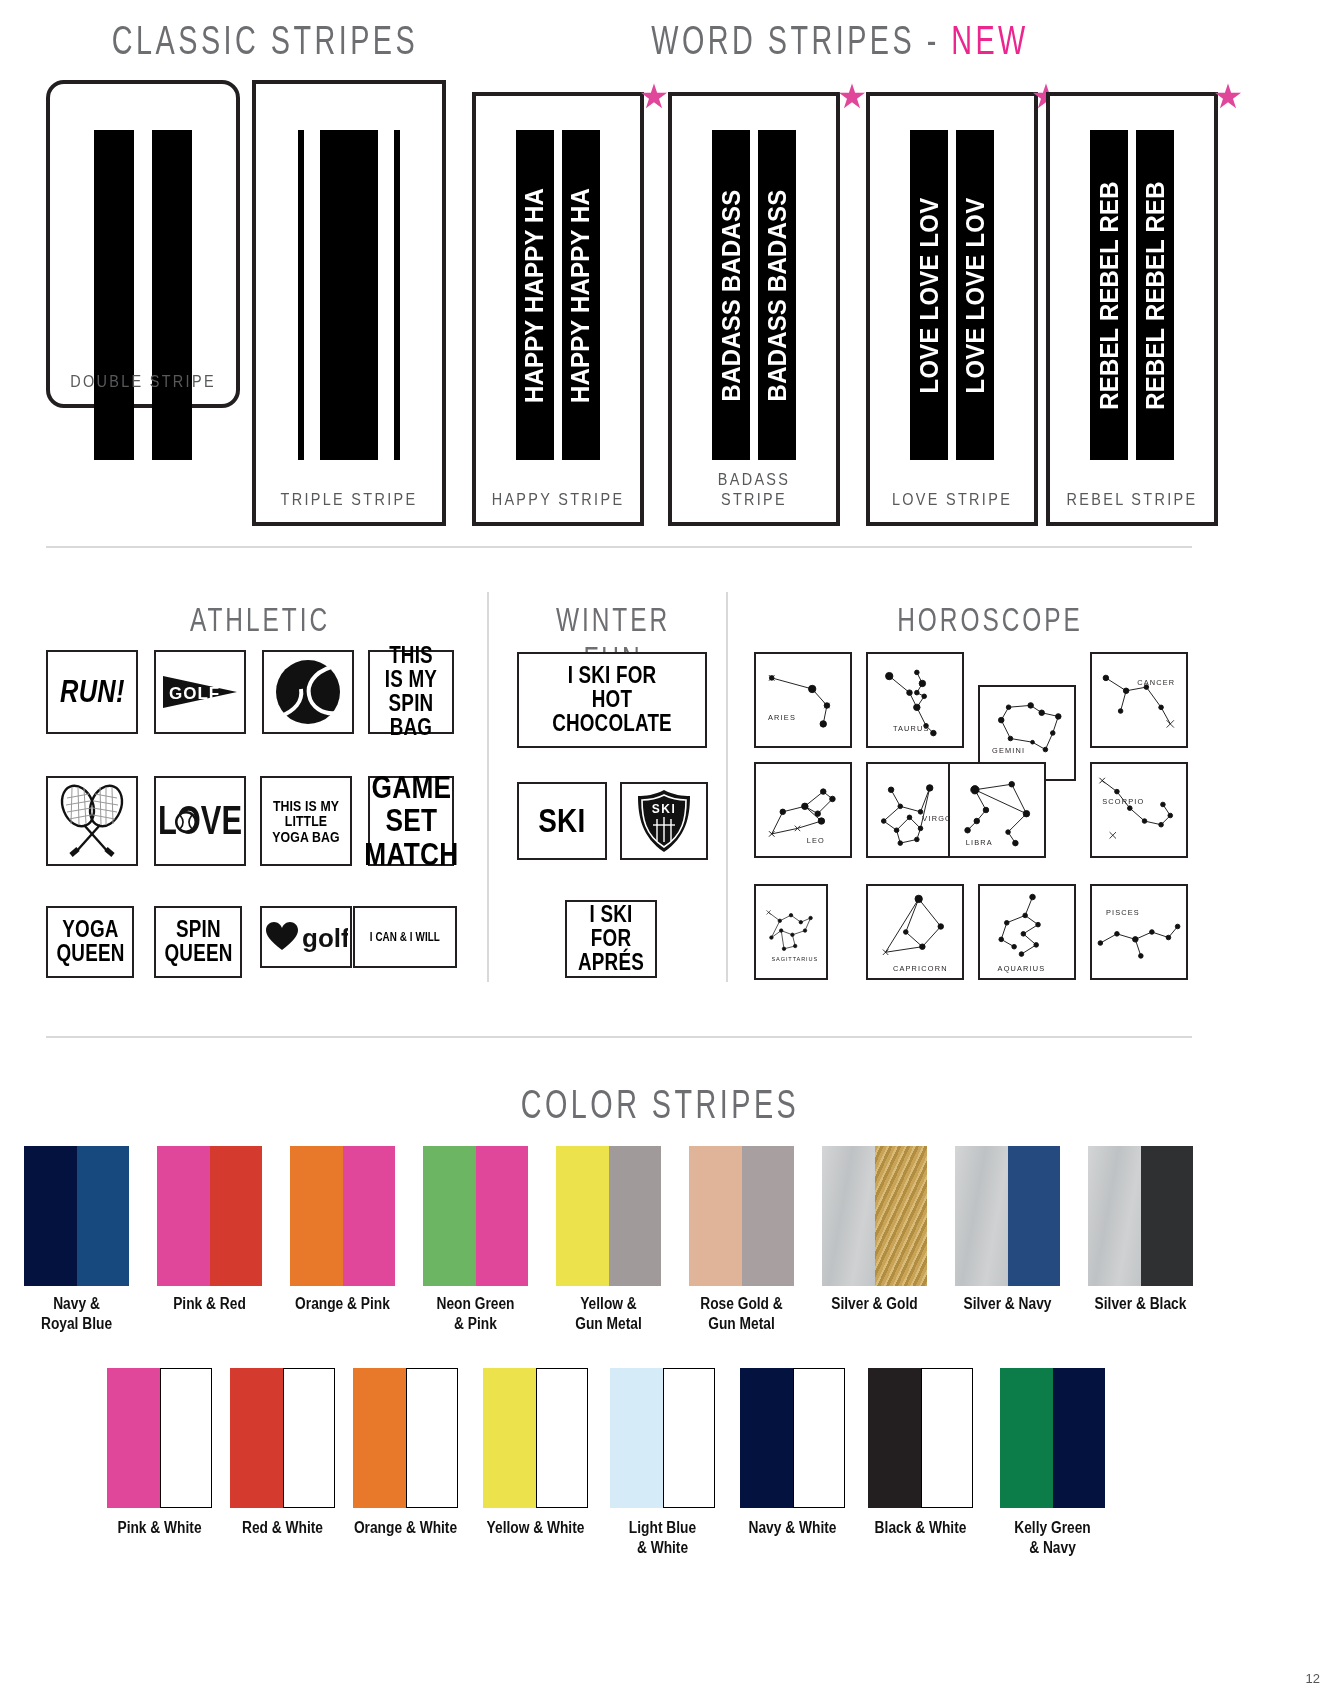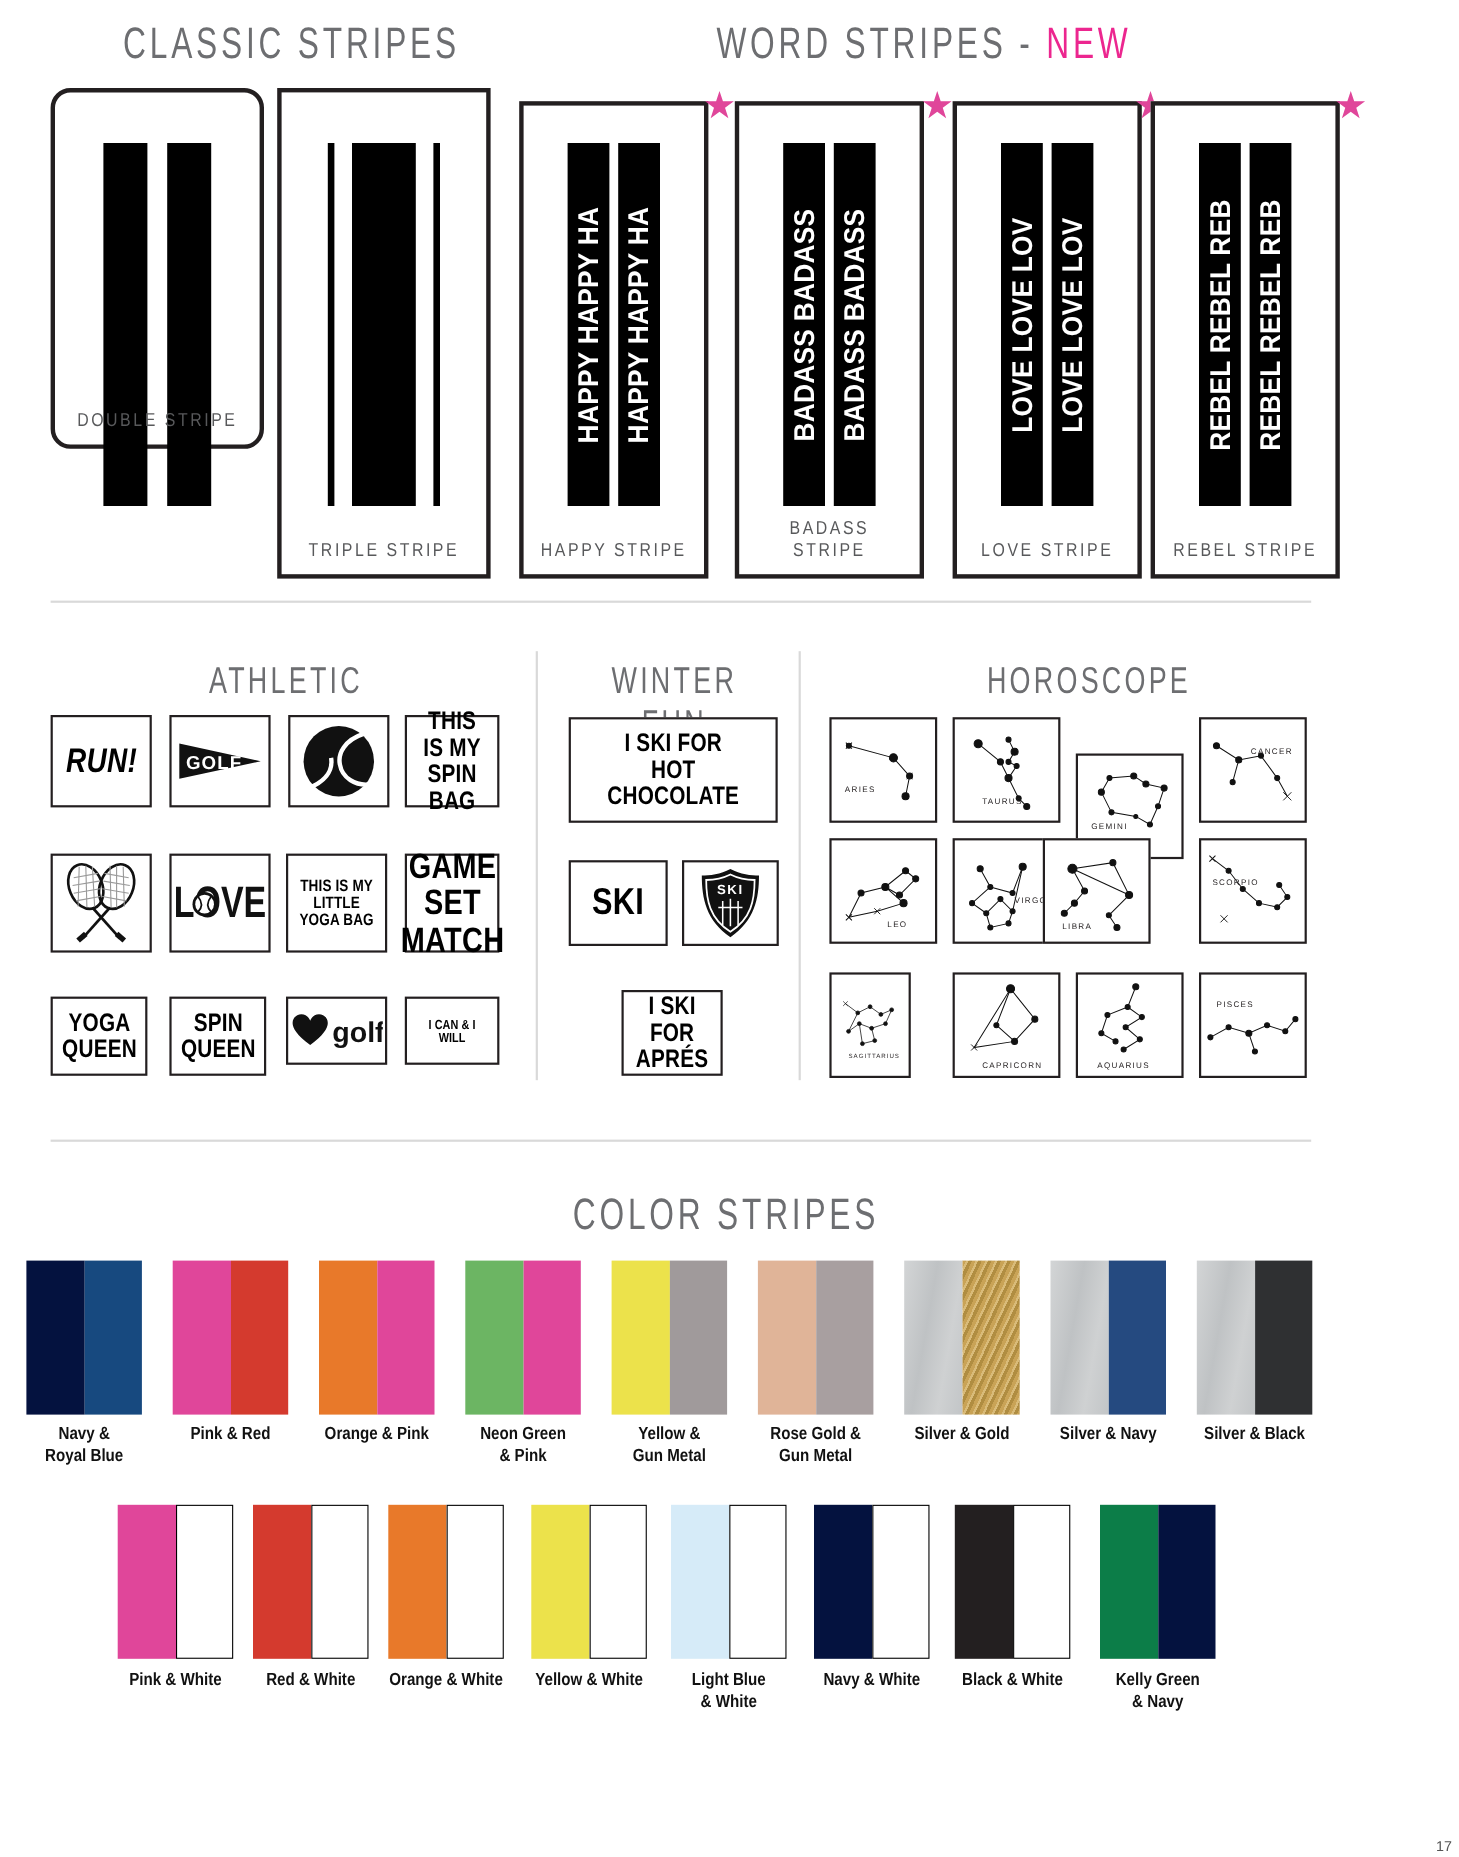--- a/index.html
+++ b/index.html
@@ -206,21 +206,21 @@
 <div class="tile" style="left:154px;top:906px;width:88px;height:72px;">
   <span class="tx t18" style="white-space:pre-line;">SPIN
 QUEEN</span>
 </div>
 <div class="tile" style="left:260px;top:906px;width:92px;height:62px;">
   <svg width="84" height="34" viewBox="0 0 84 34">
     <path d="M18 30 C6 21 2 15 2 10 C2 5 6 2 10 2 C14 2 17 5 18 8 C19 5 22 2 26 2 C30 2 34 5 34 10 C34 15 30 21 18 30 Z" fill="#111"></path>
     <text x="38" y="27" font-family="Liberation Sans Narrow, Liberation Sans, sans-serif" font-size="26" font-weight="700" fill="#111">golf</text>
   </svg>
 </div>
-<div class="tile" style="left:368px;top:906px;width:86px;height:62px;">
+<div class="tile" style="left:353px;top:906px;width:104px;height:62px;">
   <span class="tx t11">I CAN &amp; I WILL</span>
 </div>
 
 <div class="tile" style="left:517px;top:652px;width:190px;height:96px;">
   <span class="tx t18" style="white-space:pre-line;">I SKI FOR
 HOT CHOCOLATE</span>
 </div>
 <div class="tile" style="left:517px;top:782px;width:90px;height:78px;">
   <span class="tx serif">SKI</span>
 </div>
@@ -551,13 +551,13 @@
 </div>
 <div class="swlab" style="left:858px;top:1518px;width:125px;white-space:pre-line;">Black &amp; White</div>
 
 <div class="sw" style="left:1000px;top:1368px;width:105px;height:140px;">
   <div class="h" style="background:#0c7d48"></div>
   <div class="h" style="background:#04123f"></div>
 </div>
 <div class="swlab" style="left:990px;top:1518px;width:125px;white-space:pre-line;">Kelly Green
 &amp; Navy</div>
 
-<div class="pageno">17</div>
+<div class="pageno">12</div>
 
 </body></html>

